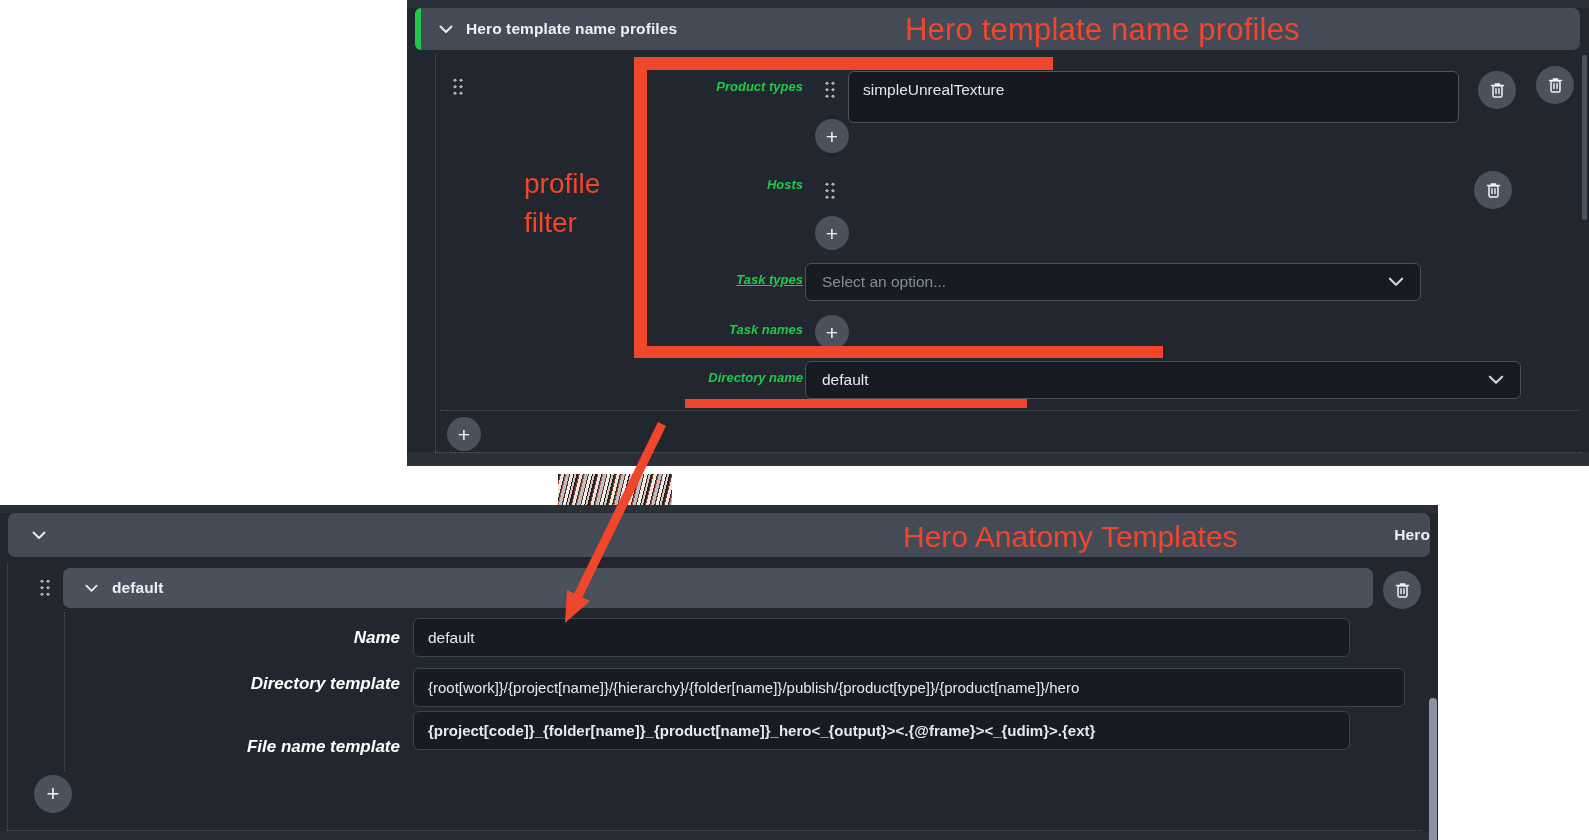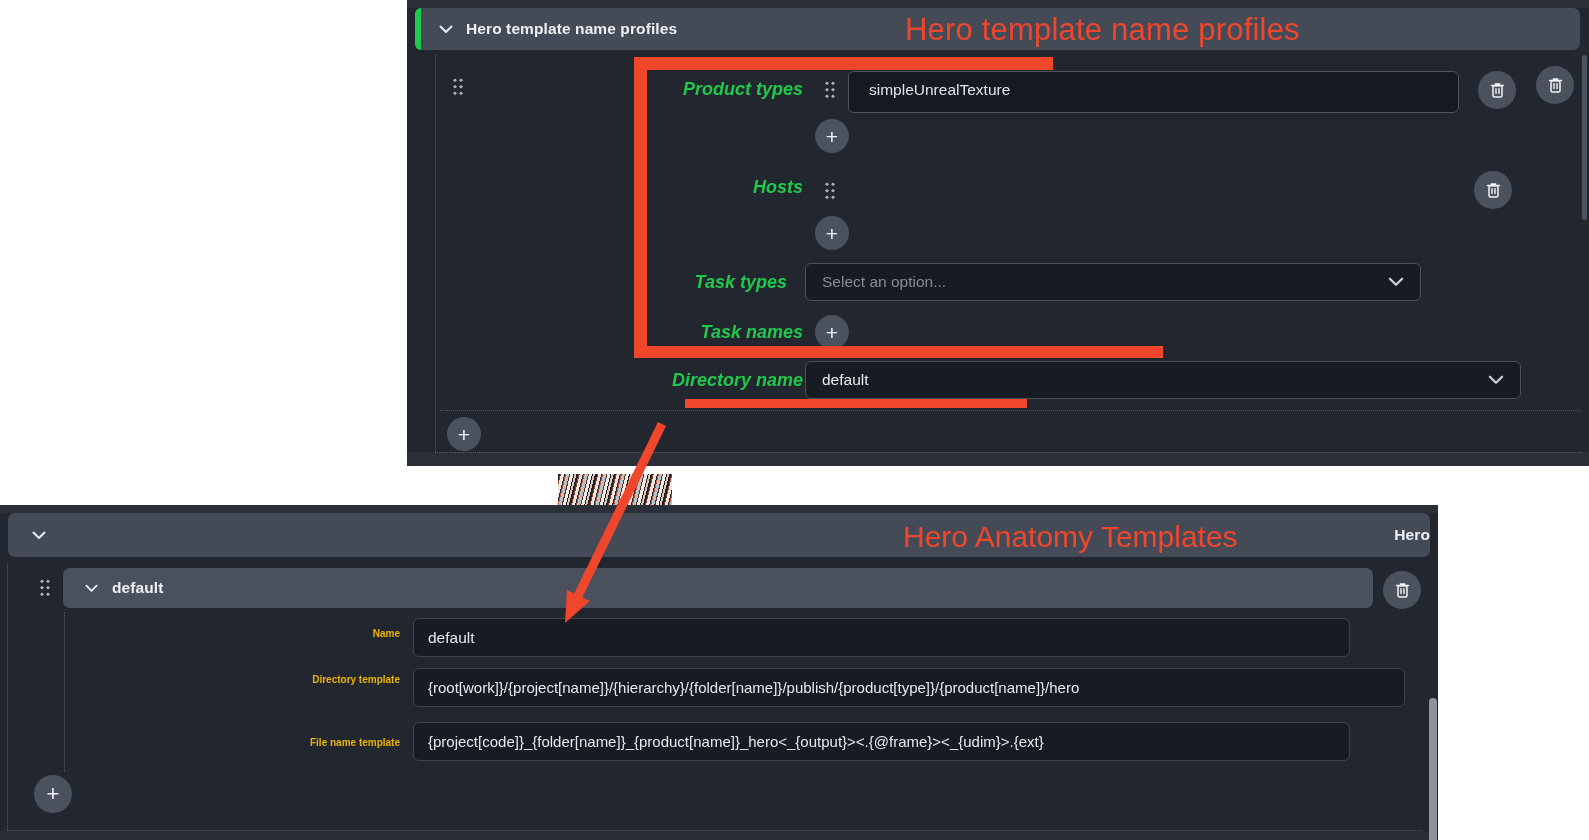--- a/index.html
+++ b/index.html
@@ -12,27 +12,27 @@
   .panel-bottom{left:0;top:505px;width:1438px;height:335px;}
   .strip{position:absolute;background:#2a2f38;}
 
   .hdr{position:absolute;background:#444b57;border-radius:7px;display:flex;align-items:center;}
   .hdr .title{color:#edeff2;font-size:15.5px;font-weight:600;letter-spacing:.1px;}
   .accent{position:absolute;left:0;top:0;width:6px;height:100%;background:#21c84b;border-radius:7px 0 0 7px;}
 
   .chev{display:inline-flex;align-items:center;justify-content:center;}
 
   
-  .glabel{position:absolute;width:220px;text-align:right;color:#21c84b;font-size:18px;
+  .glabel{position:absolute;width:220px;text-align:right;color:#21c84b;font-size:13px;
           font-style:italic;font-weight:600;}
-  .wlabel{position:absolute;width:380px;text-align:right;color:#eab308;font-size:10px;font-weight:700;}
-
-  
-  .tinput{position:absolute;height:42px;background:#161a20;border:1px solid #4d5560;border-radius:6px;
-          box-sizing:border-box;color:#e2e5e9;font-size:15.5px;line-height:36px;padding:0 20px;
+  .wlabel{position:absolute;width:380px;text-align:right;color:#ffffff;font-size:17px;font-weight:700;font-style:italic;}
+
+  
+  .tinput{position:absolute;height:52px;background:#161a20;border:1px solid #4d5560;border-radius:6px;
+          box-sizing:border-box;color:#e2e5e9;font-size:15.5px;line-height:36px;padding:0 14px;
           white-space:nowrap;overflow:hidden;}
   .dropdown{position:absolute;height:38px;background:#171b22;border:1px solid #4a515c;border-radius:6px;
           box-sizing:border-box;font-size:15.5px;line-height:36px;padding:0 16px;color:#e9ebee;
           display:flex;align-items:center;}
   .dropdown .val{flex:1;line-height:normal;}
   .placeholder{color:#868c96;}
   .b-input{position:absolute;height:39px;background:#171b22;border:1px solid #3d444e;border-radius:6px;
           box-sizing:border-box;color:#e6e9ed;font-size:15px;font-weight:500;line-height:37px;
           padding:0 14px;white-space:nowrap;overflow:hidden;}
 
@@ -121,21 +121,21 @@
       <svg width="17" height="18" viewBox="0 0 17 18">
           <path d="M2.5 4.5h12M6.5 4.5V3h4v1.5" fill="none" stroke="#f2f4f6" stroke-width="1.5" stroke-linecap="round"></path>
           <rect x="4" y="4.7" width="9" height="11.3" rx="1.6" fill="none" stroke="#f2f4f6" stroke-width="1.5"></rect>
           <path d="M7 7.6v5M10 7.6v5" stroke="#f2f4f6" stroke-width="1.4" stroke-linecap="round"></path>
         </svg>
     </div>
     <div class="circle-btn plus34" style="left:408px;top:216px;">
         <span>+</span>
       </div>
 
-    <div class="glabel" style="left:160px;top:272px;">Task types</div>
+    <div class="glabel" style="left:176px;top:272px;text-decoration:underline;">Task types</div>
     <div class="dropdown" style="left:398px;top:263px;width:616px;">
       <span class="val placeholder">Select an option...</span>
       <span class="chev">
         <svg width="16" height="10" viewBox="0 0 14 9">
             <path d="M1.5 1.5L7 7l5.5-5.5" fill="none" stroke="#cdd1d7" stroke-width="2" stroke-linecap="round" stroke-linejoin="round"></path>
           </svg>
       </span>
     </div>
 
     <div class="glabel" style="left:176px;top:322px;">Task names</div>
@@ -196,38 +196,42 @@
         </svg>
     </div>
 
     <div class="wlabel" style="left:20px;top:123px;">Name</div>
     <div class="b-input" style="left:413px;top:113px;width:937px;font-size:15.5px;">default</div>
 
     <div class="wlabel" style="left:20px;top:169px;">Directory template</div>
     <div class="b-input" style="left:413px;top:163px;width:992px;">{root[work]}/{project[name]}/{hierarchy}/{folder[name]}/publish/{product[type]}/{product[name]}/hero</div>
 
     <div class="wlabel" style="left:20px;top:223px;margin-top:9px;">File name template</div>
-    <div class="b-input" style="left:413px;top:217px;width:937px;">{project[code]}_{folder[name]}_{product[name]}_hero&lt;_{output}&gt;&lt;.{@frame}&gt;&lt;_{udim}&gt;.{ext}</div>
+    <div class="b-input" style="left:413px;top:206px;width:937px;font-weight:bold;">{project[code]}_{folder[name]}_{product[name]}_hero&lt;_{output}&gt;&lt;.{@frame}&gt;&lt;_{udim}&gt;.{ext}</div>
 
     <div class="circle-btn plus38" style="left:34px;top:270px;">
         <span>+</span>
       </div>
 
     <div class="dot-h" style="left:7px;top:325px;width:1415px;"></div>
     <div class="strip" style="left:0;top:326px;width:1430px;height:9px;background:#272c35;"></div>
 
     <div class="sb-thumb" style="left:1429px;top:193px;width:8px;height:142px;"></div>
   </section>
 
   <div class="annot a-big" style="left:905px;top:12px;">Hero template name profiles</div>
 
   <div class="redbar" style="left:634px;top:57px;width:13px;height:301px;"></div>
   <div class="redbar" style="left:634px;top:57px;width:419px;height:13px;"></div>
   <div class="redbar" style="left:634px;top:346px;width:529px;height:12px;"></div>
 
+  <div class="annot a-filter" style="left:524px;top:164px;">
+    <div>profile</div>
+    <div>filter</div>
+  </div>
 
   <div class="redbar" style="left:685px;top:399px;width:342px;height:9px;"></div>
 
   <div class="annot a-mid" style="left:903px;top:520px;">Hero Anatomy Templates</div>
 
   <svg style="position:absolute;left:0;top:0;z-index:62;pointer-events:none;" width="1589" height="840">
     <line x1="662" y1="424" x2="578" y2="596" stroke="#f0462c" stroke-width="9"></line>
     <polygon points="565,623 567,590 590,601" fill="#f0462c"></polygon>
   </svg>
 

